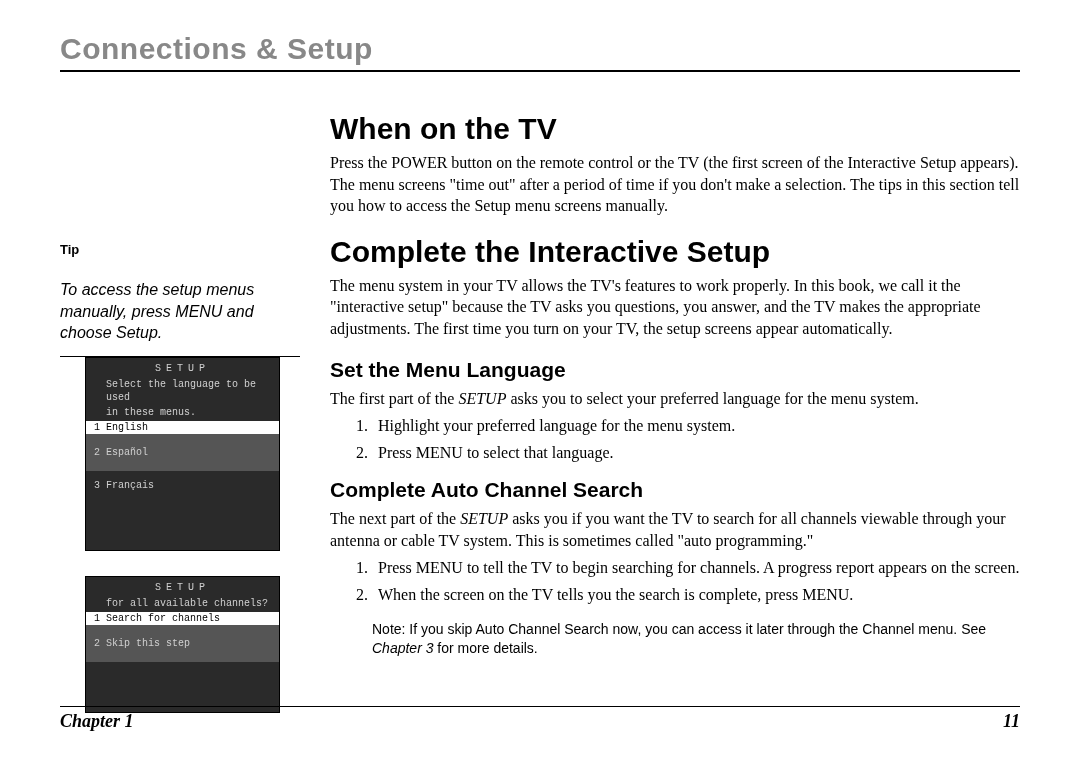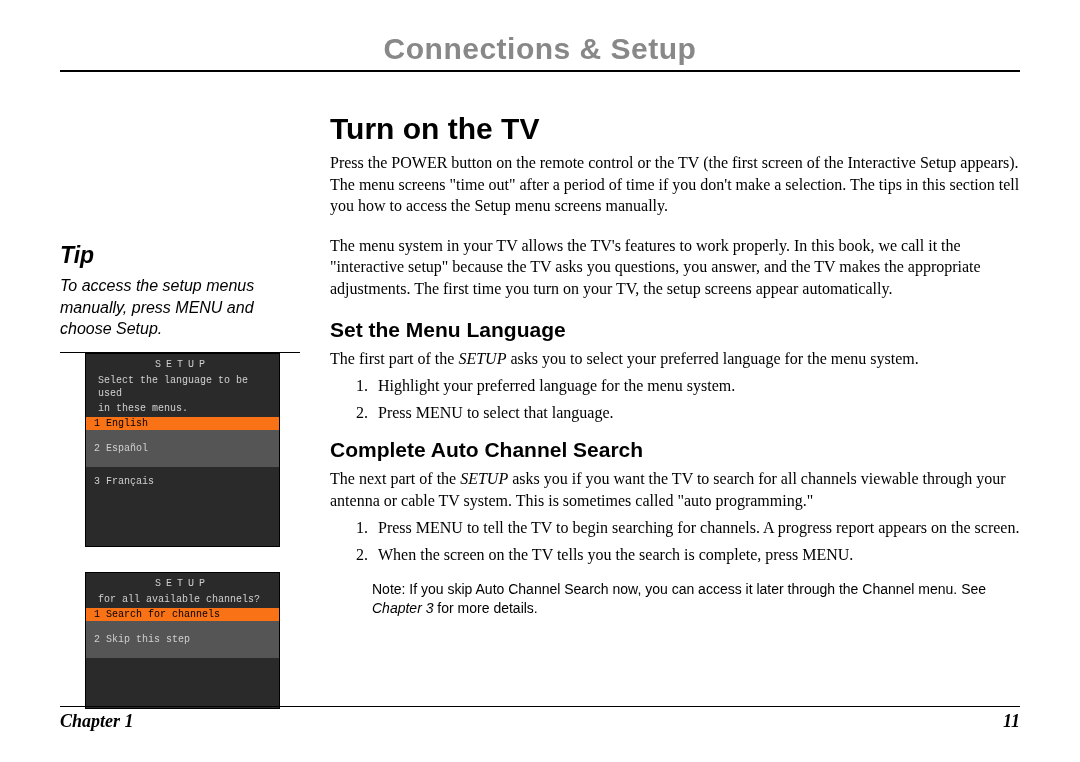--- a/index.html
+++ b/index.html
@@ -6,21 +6,21 @@
   body {
     width: 1080px;
     height: 762px;
     background: #fff;
     font-family: Georgia, 'Times New Roman', serif;
     color: #000;
     position: relative;
     padding: 32px 60px 40px 60px;
   }
   .header-title {
-    text-align: center;
+    text-align: left;
     font-family: Arial, Helvetica, sans-serif;
     font-weight: 900;
     font-size: 30px;
     color: #888;
     letter-spacing: 0.5px;
     border-bottom: 2px solid #000;
     padding-bottom: 4px;
     margin-bottom: 40px;
   }
   .content-row {
@@ -29,23 +29,22 @@
     gap: 30px;
   }
   .sidebar {
     width: 240px;
     flex-shrink: 0;
     padding-top: 130px;
   }
   .tip-heading {
     font-family: Arial, Helvetica, sans-serif;
     font-weight: bold;
-    font-style: italic;
-    font-size: 23px;
-    margin-bottom: 6px;
+    font-size: 13px;
+    margin-bottom: 22px;
   }
   .tip-body {
     font-family: Arial, Helvetica, sans-serif;
     font-style: italic;
     font-size: 16px;
     line-height: 1.35;
     border-bottom: 1px solid #000;
     padding-bottom: 12px;
   }
   .tv-screenshot {
@@ -59,29 +58,29 @@
     color: #d0d0d0;
     line-height: 1.3;
   }
   .tv-title {
     text-align: center;
     letter-spacing: 5px;
     padding: 4px 0 3px 0;
     font-size: 10px;
   }
   .tv-prompt {
-    padding: 0 8px 2px 12px;
+    padding: 0 8px 2px 20px;
     font-size: 10px;
   }
   .tv-row {
     padding: 8px 8px;
     font-size: 10px;
   }
   .tv-row-selected {
-    background: #f97316;
+    background: #ffffff;
     color: #000;
     padding: 0 8px;
   }
   .tv-row-alt {
     background: #555;
     padding: 12px 8px;
   }
   .tv-spacer { height: 50px; }
   .main {
     flex: 1;
@@ -161,23 +160,24 @@
     <div class="tv-screenshot">
       <div class="tv-title">SETUP</div>
       <div class="tv-prompt">for all available channels?</div>
       <div class="tv-row-selected">1 Search for channels</div>
       <div class="tv-row-alt">2 Skip this step</div>
       <div class="tv-spacer"></div>
     </div>
   </div>
 
   <div class="main">
-    <div class="h1">Turn on the TV</div>
+    <div class="h1">When on the TV</div>
     <div class="body-text">Press the POWER button on the remote control or the TV (the first screen of the Interactive Setup appears). The menu screens "time out" after a period of time if you don't make a selection. The tips in this section tell you how to access the Setup menu screens manually.</div>
 
+    <div class="h1">Complete the Interactive Setup</div>
     <div class="body-text">The menu system in your TV allows the TV's features to work properly. In this book, we call it the "interactive setup" because the TV asks you questions, you answer, and the TV makes the appropriate adjustments. The first time you turn on your TV, the setup screens appear automatically.</div>
 
     <div class="h2">Set the Menu Language</div>
     <div class="body-text" style="margin-bottom:6px;">
       <span>The first part of the </span><span class="inline-italic">SETUP</span><span> asks you to select your preferred language for the menu system.</span>
     </div>
     <ol class="ol">
       <li>Highlight your preferred language for the menu system.</li>
       <li>Press MENU to select that language.</li>
     </ol>

